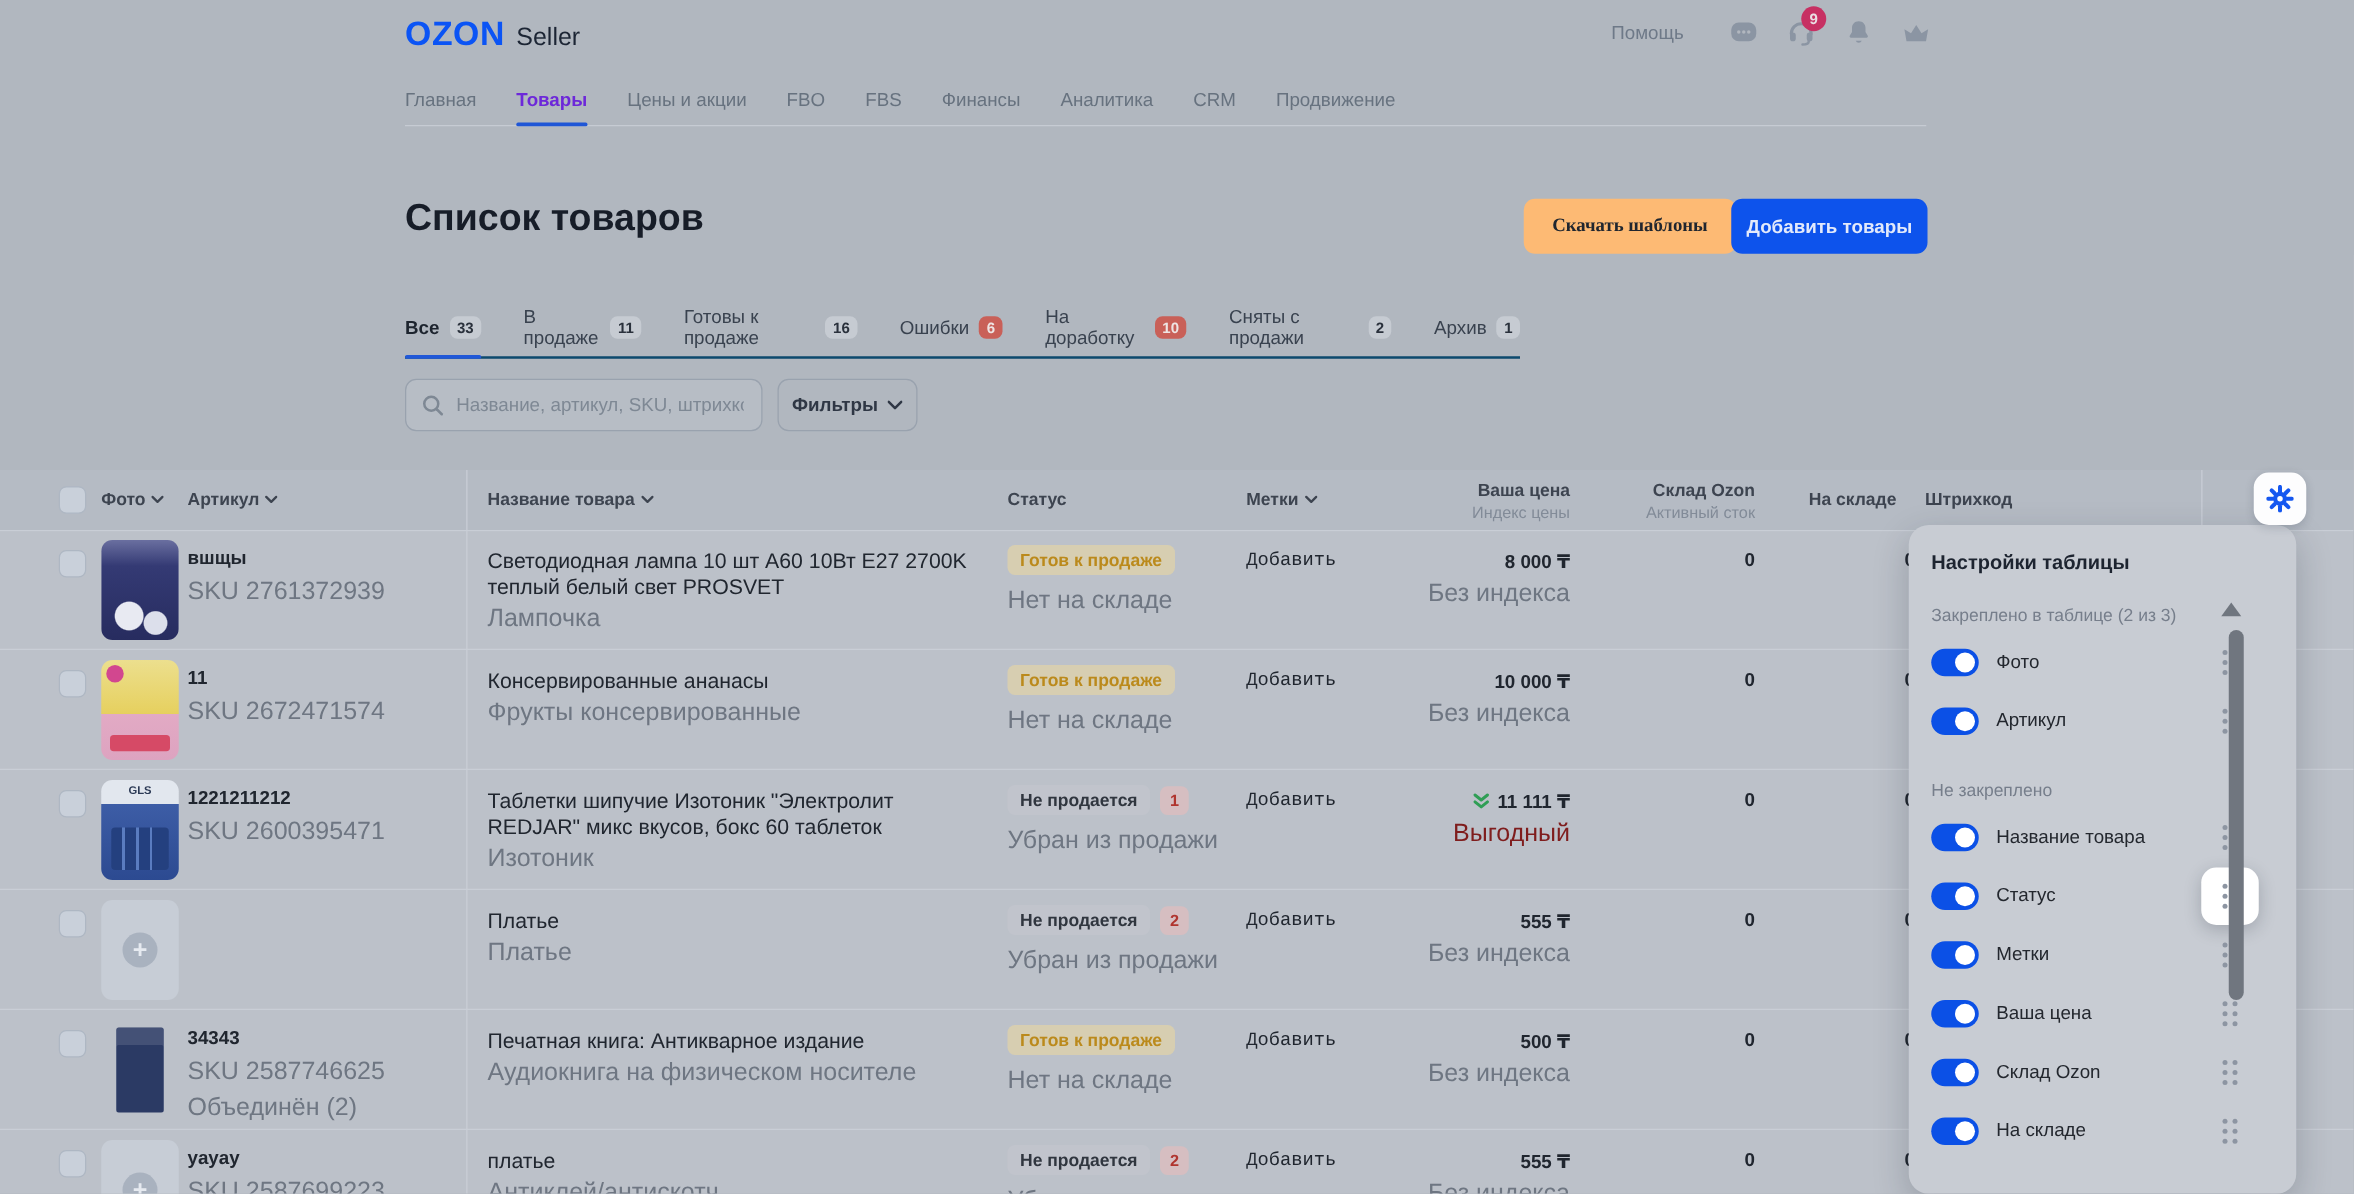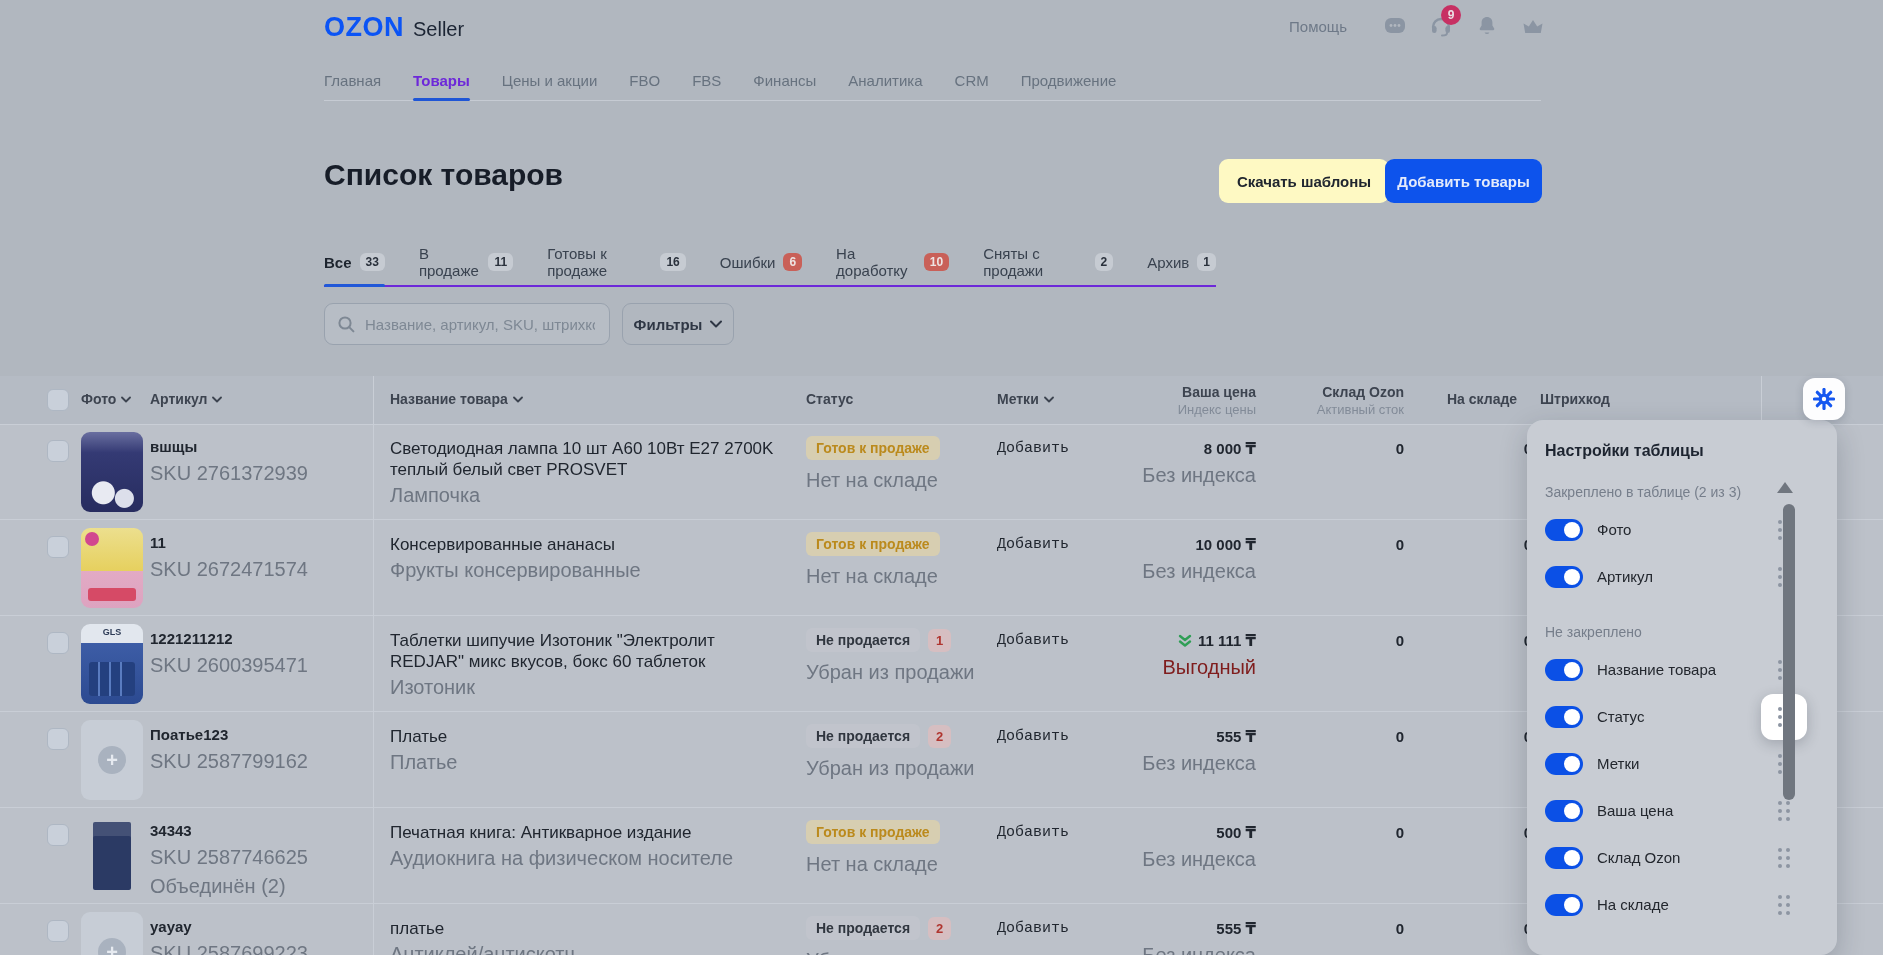--- a/index.html
+++ b/index.html
@@ -29,25 +29,25 @@
   
   .mainnav{position:absolute;left:324px;top:60px;width:1217px;height:40px;
     border-bottom:1px solid #c6cbd3;display:flex;gap:32px;align-items:center;}
   .nav-item{font-size:15px;color:#67727f;position:relative;height:100%;display:flex;align-items:center;cursor:pointer;}
   .nav-item.active{color:#6d28d9;font-weight:700;}
   .nav-item.active::after{content:"";position:absolute;left:0;right:0;bottom:-1px;height:3px;border-radius:2px;background:#1f56d6;}
 
   
   .page-title{position:absolute;left:324px;top:158px;font-size:30px;font-weight:800;color:#171d28;}
   .btn{border-radius:9px;font-size:15px;font-weight:700;display:flex;align-items:center;justify-content:center;cursor:pointer;box-sizing:border-box;}
-  .btn-secondary{position:absolute;left:1219px;top:159px;width:170px;height:44px;background:#fef9c3;color:#20262f;}
+  .btn-secondary{position:absolute;left:1219px;top:159px;width:170px;height:44px;background:#fdba74;color:#20262f;font-family:Liberation Serif, serif;}
   .btn-primary{position:absolute;left:1385px;top:159px;width:157px;height:44px;background:#0d53ec;color:#e3eafb;}
 
   
-  .tabsbar{position:absolute;left:324px;top:245px;width:892px;height:40px;border-bottom:2px solid #6d28d9;display:flex;gap:34px;}
+  .tabsbar{position:absolute;left:324px;top:245px;width:892px;height:40px;border-bottom:2px solid #0c4a6e;display:flex;gap:34px;}
   .tab{display:flex;align-items:center;gap:8px;font-size:15px;color:#39424f;position:relative;cursor:pointer;padding-bottom:6px;}
   .tab.active{color:#1d242e;font-weight:600;}
   .tab.active::after{content:"";position:absolute;left:0;right:0;bottom:-2px;height:3px;background:#2158d8;border-radius:2px;}
   .tab-count{background:#c6cbd2;color:#2a313c;font-size:12px;font-weight:700;border-radius:6px;padding:2px 6px;line-height:14px;}
   .tab-count.red{background:#c96058;color:#eee4e3;}
 
   
   .search-box{position:absolute;left:324px;top:303px;width:286px;height:42px;border:1px solid #99a2ae;border-radius:9px;
     background:#b7bdc5;display:flex;align-items:center;padding:0 12px;box-sizing:border-box;gap:8px;}
   .search-box input{border:none;outline:none;background:transparent;font-size:15px;color:#39424f;width:100%;
@@ -371,24 +371,20 @@
     </div>
     <div class="cell-oz">0</div>
     <div class="cell-in">0</div>
   </div>
 
   <div class="row" style="top:336px;">
     <span class="cb"></span>
     <div class="photo ph-empty">
         <span class="ph-plus">+</span>
       </div>
-    <div class="cell-art">
-      <div class="art-name">Поатье123</div>
-      <div class="sub">SKU 2587799162</div>
-    </div>
     <div class="cell-name">
       <div class="nm">Платье</div>
       <div class="sub">Платье</div>
     </div>
     <div class="cell-status">
       <span class="badge stopped">Не продается</span><span class="st-count">2</span>
       <div class="sub">Убран из продажи</div>
     </div>
     <div class="cell-labels"><span>Добавить</span></div>
     <div class="cell-price">

